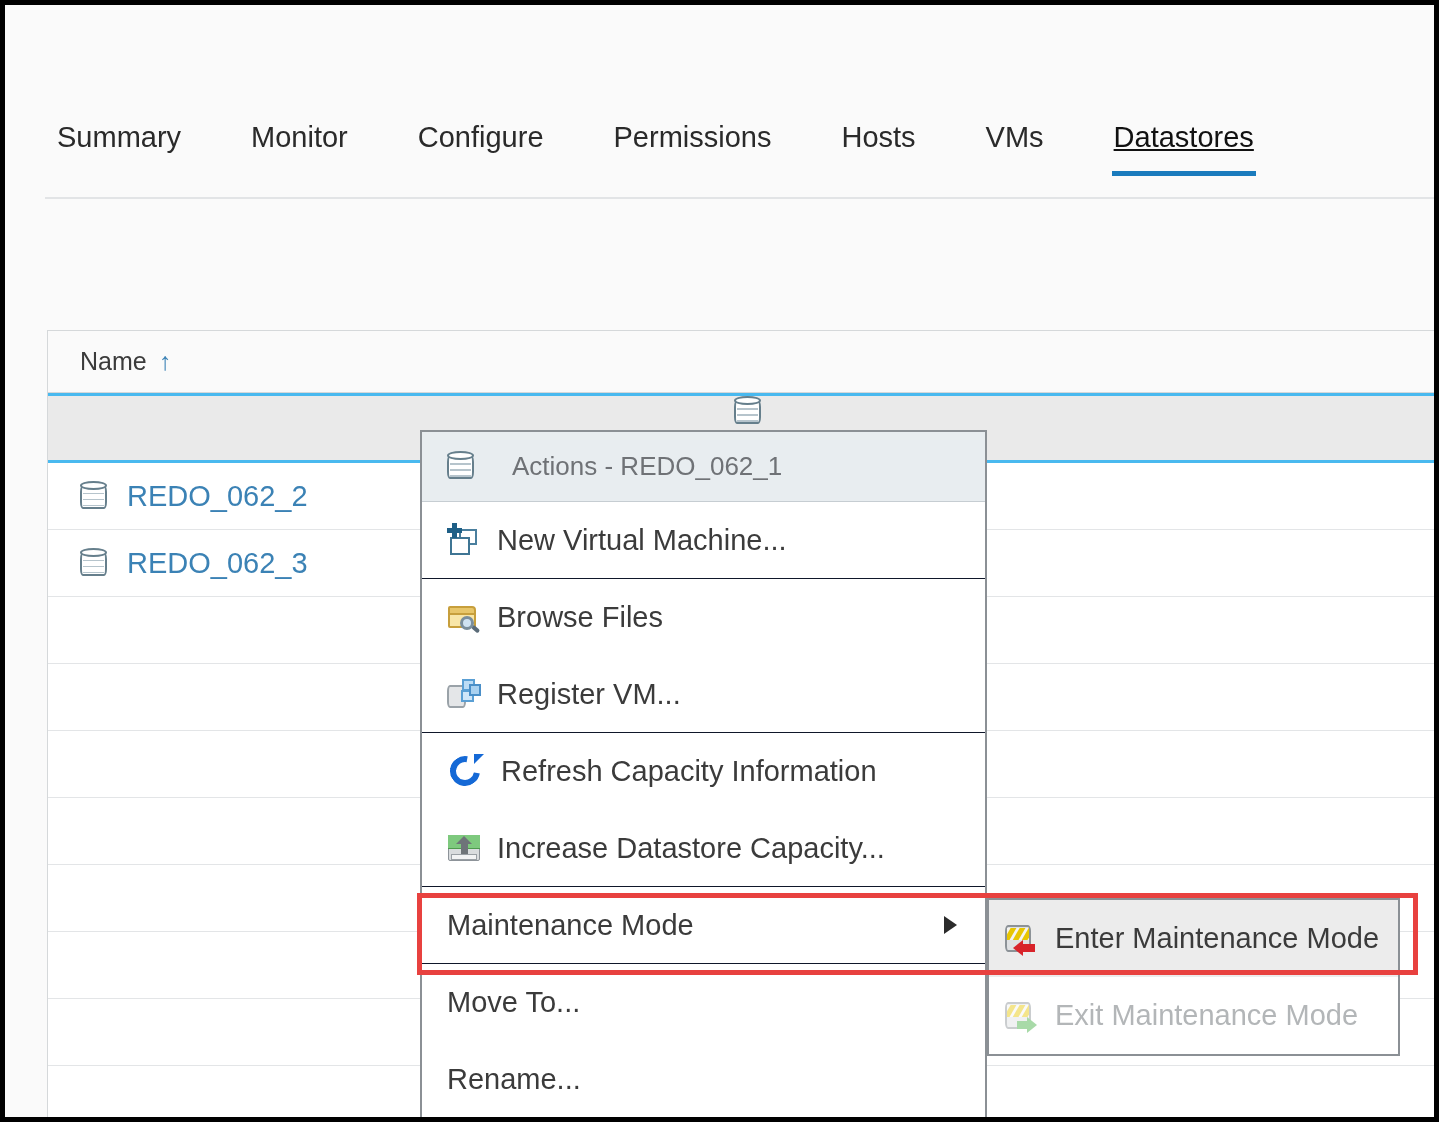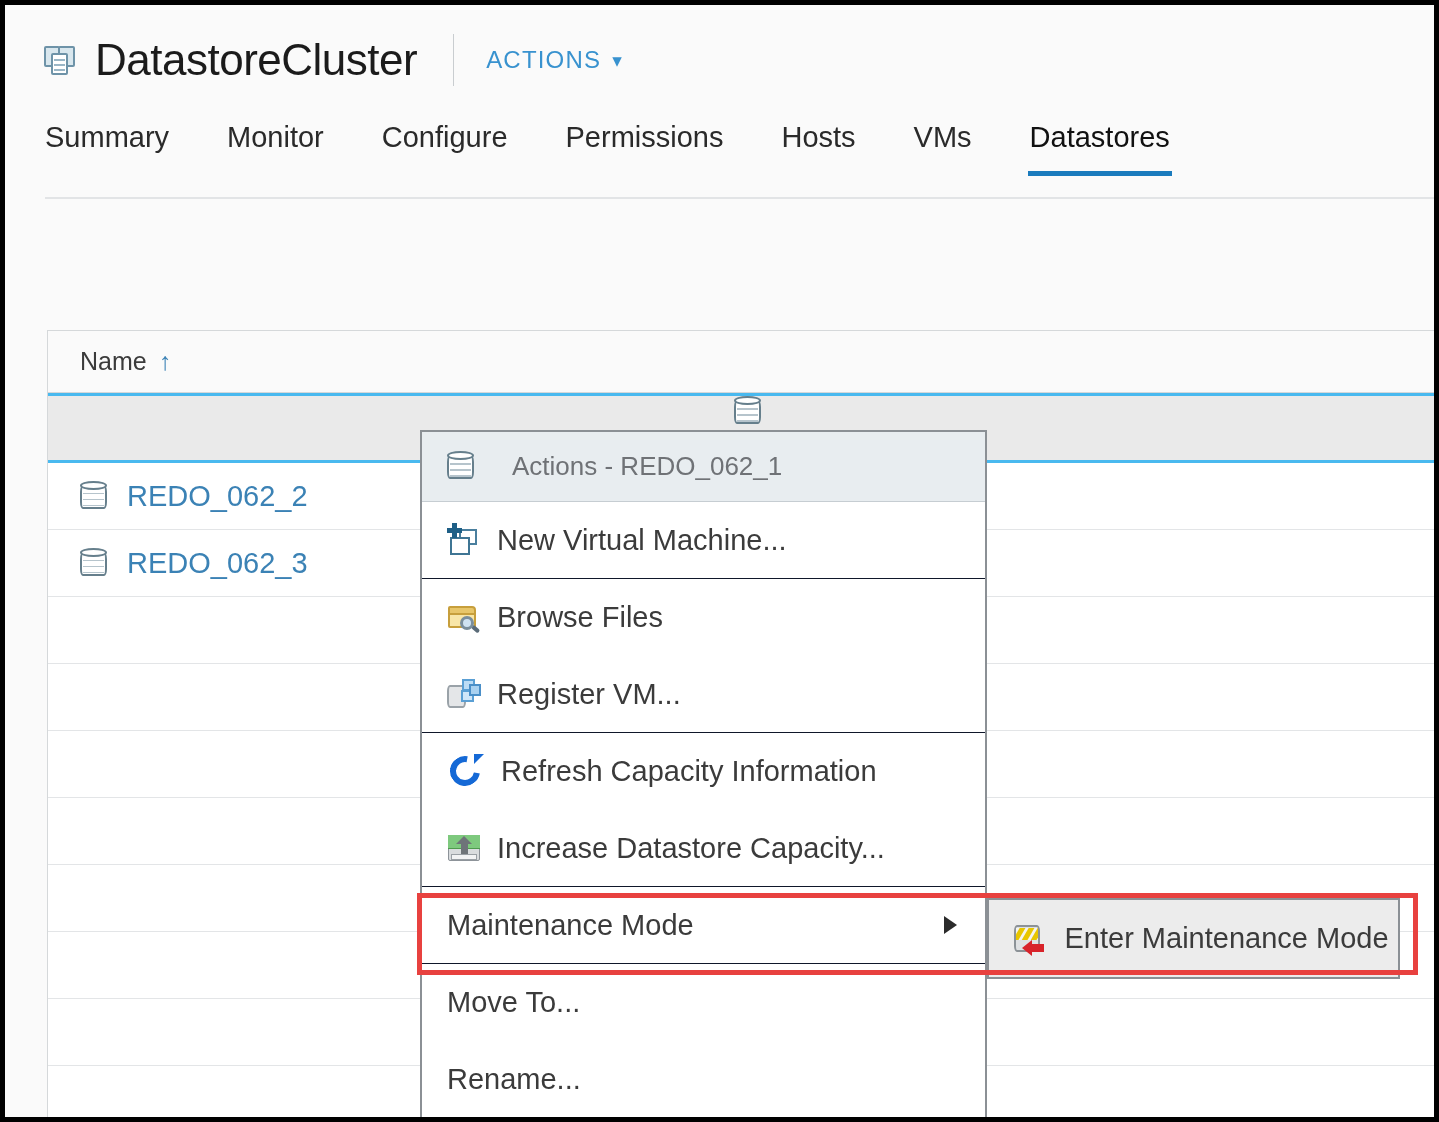--- a/index.html
+++ b/index.html
@@ -84,22 +84,23 @@
     padding-left: 40px;
   }
   .tab {
     font-size: 29px;
     color: #2a2a2a;
     padding: 6px 0 22px 0;
     margin-right: 58px;
     position: relative;
     cursor: pointer;
     white-space: nowrap;
-  }
-  .tab.active { color: #111; }
+    margin-left: 12px;
+  }
+  .tab.active { color: #111; text-decoration: underline; }
   .tab.active::after {
     content: "";
     position: absolute;
     left: -2px; right: -2px; bottom: 0;
     height: 5px;
     background: #1a7bbd;
   }
   #tab-underline {
     position: absolute;
     left: 40px; right: 0; top: 192px;
@@ -298,21 +299,20 @@
   .smi {
     height: 77px;
     display: flex;
     align-items: center;
     padding-left: 16px;
     font-size: 29px;
     color: #3b3b3b;
     background: #ffffff;
     cursor: pointer;
     white-space: nowrap;
-    justify-content: center;
   }
   .smi.hover { background: #ececec; }
   .smi.disabled { color: #b3b6b8; cursor: default; }
 
   
   .redbox {
     position: absolute;
     border: 5px solid #e8413f;
     z-index: 60;
     pointer-events: none;
@@ -324,36 +324,20 @@
     position: absolute;
     right: 0; top: 0; bottom: 0;
     width: 0;
   }
 </style>
 </head>
 <body>
 
 <div id="screen">
 
-  <div id="page-header">
-    <div class="cluster-icon">
-      <div class="sq sq1"></div>
-      <div class="sq sq2"></div>
-      <div class="sq sq3"></div>
-      <div class="ln" style="left:11px; top:16px; width:11px;"></div>
-      <div class="ln" style="left:11px; top:21px; width:11px;"></div>
-      <div class="ln" style="left:11px; top:26px; width:11px;"></div>
-    </div>
-    <div id="page-title">DatastoreCluster</div>
-    <div id="title-divider"></div>
-    <div id="actions-menu">
-      <span>ACTIONS</span>
-      <span id="actions-caret">▾</span>
-    </div>
-  </div>
 
   <div id="tabbar">
     <div class="tab">Summary</div>
     <div class="tab">Monitor</div>
     <div class="tab">Configure</div>
     <div class="tab">Permissions</div>
     <div class="tab">Hosts</div>
     <div class="tab">VMs</div>
     <div class="tab active">Datastores</div>
   </div>
@@ -493,17 +477,30 @@
         <span class="stripe-area">
           <span class="stripe" style="left:0px;"></span>
           <span class="stripe" style="left:9px;"></span>
           <span class="stripe" style="left:18px;"></span>
         </span>
         <span class="arrow-tail"></span>
           <span class="arrow-head"></span>
       </span>
       <span class="mi-label">Enter Maintenance Mode</span>
     </div>
+    <div class="smi disabled">
+      <span class="mi-icon ic-mm ic-mm-exit dim">
+        <span class="box"></span>
+        <span class="stripe-area">
+          <span class="stripe" style="left:0px;"></span>
+          <span class="stripe" style="left:9px;"></span>
+          <span class="stripe" style="left:18px;"></span>
+        </span>
+        <span class="arrow-tail"></span>
+          <span class="arrow-head"></span>
+      </span>
+      <span class="mi-label">Exit Maintenance Mode</span>
+    </div>
   </div>
 
   <div class="redbox" id="redbox-main"></div>
 
 </div>
 
 </body></html>

